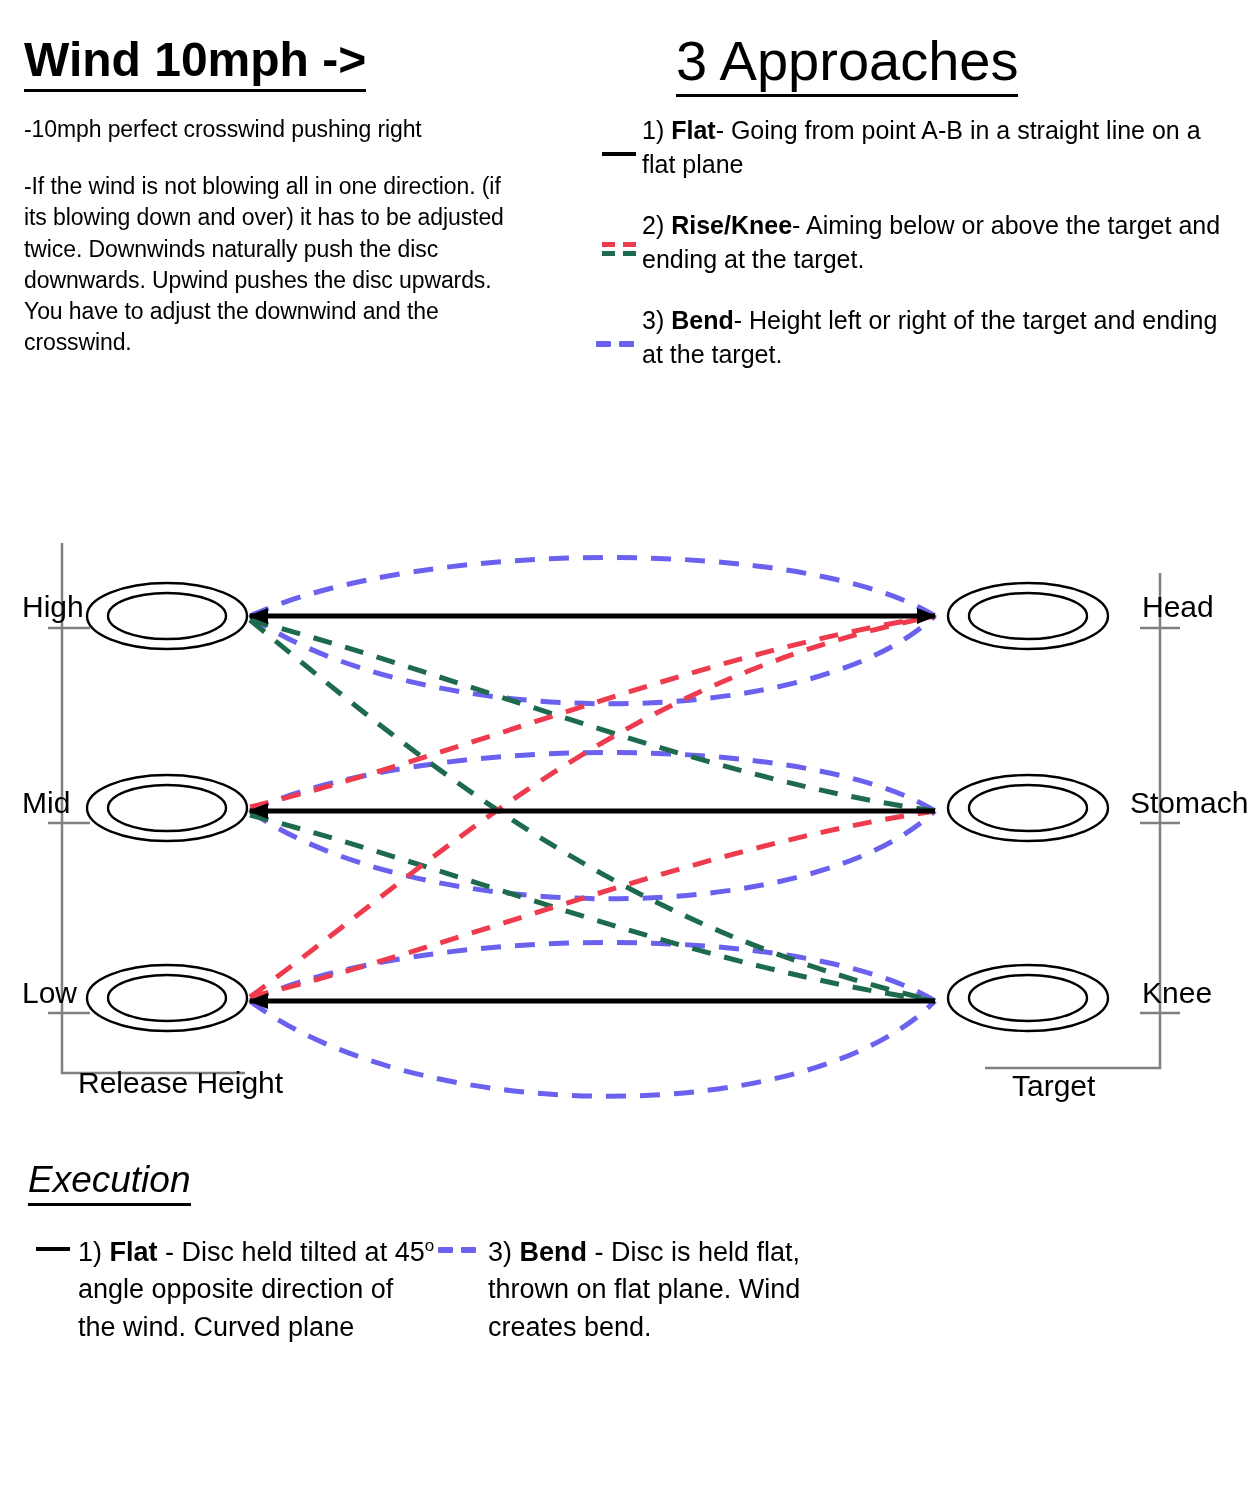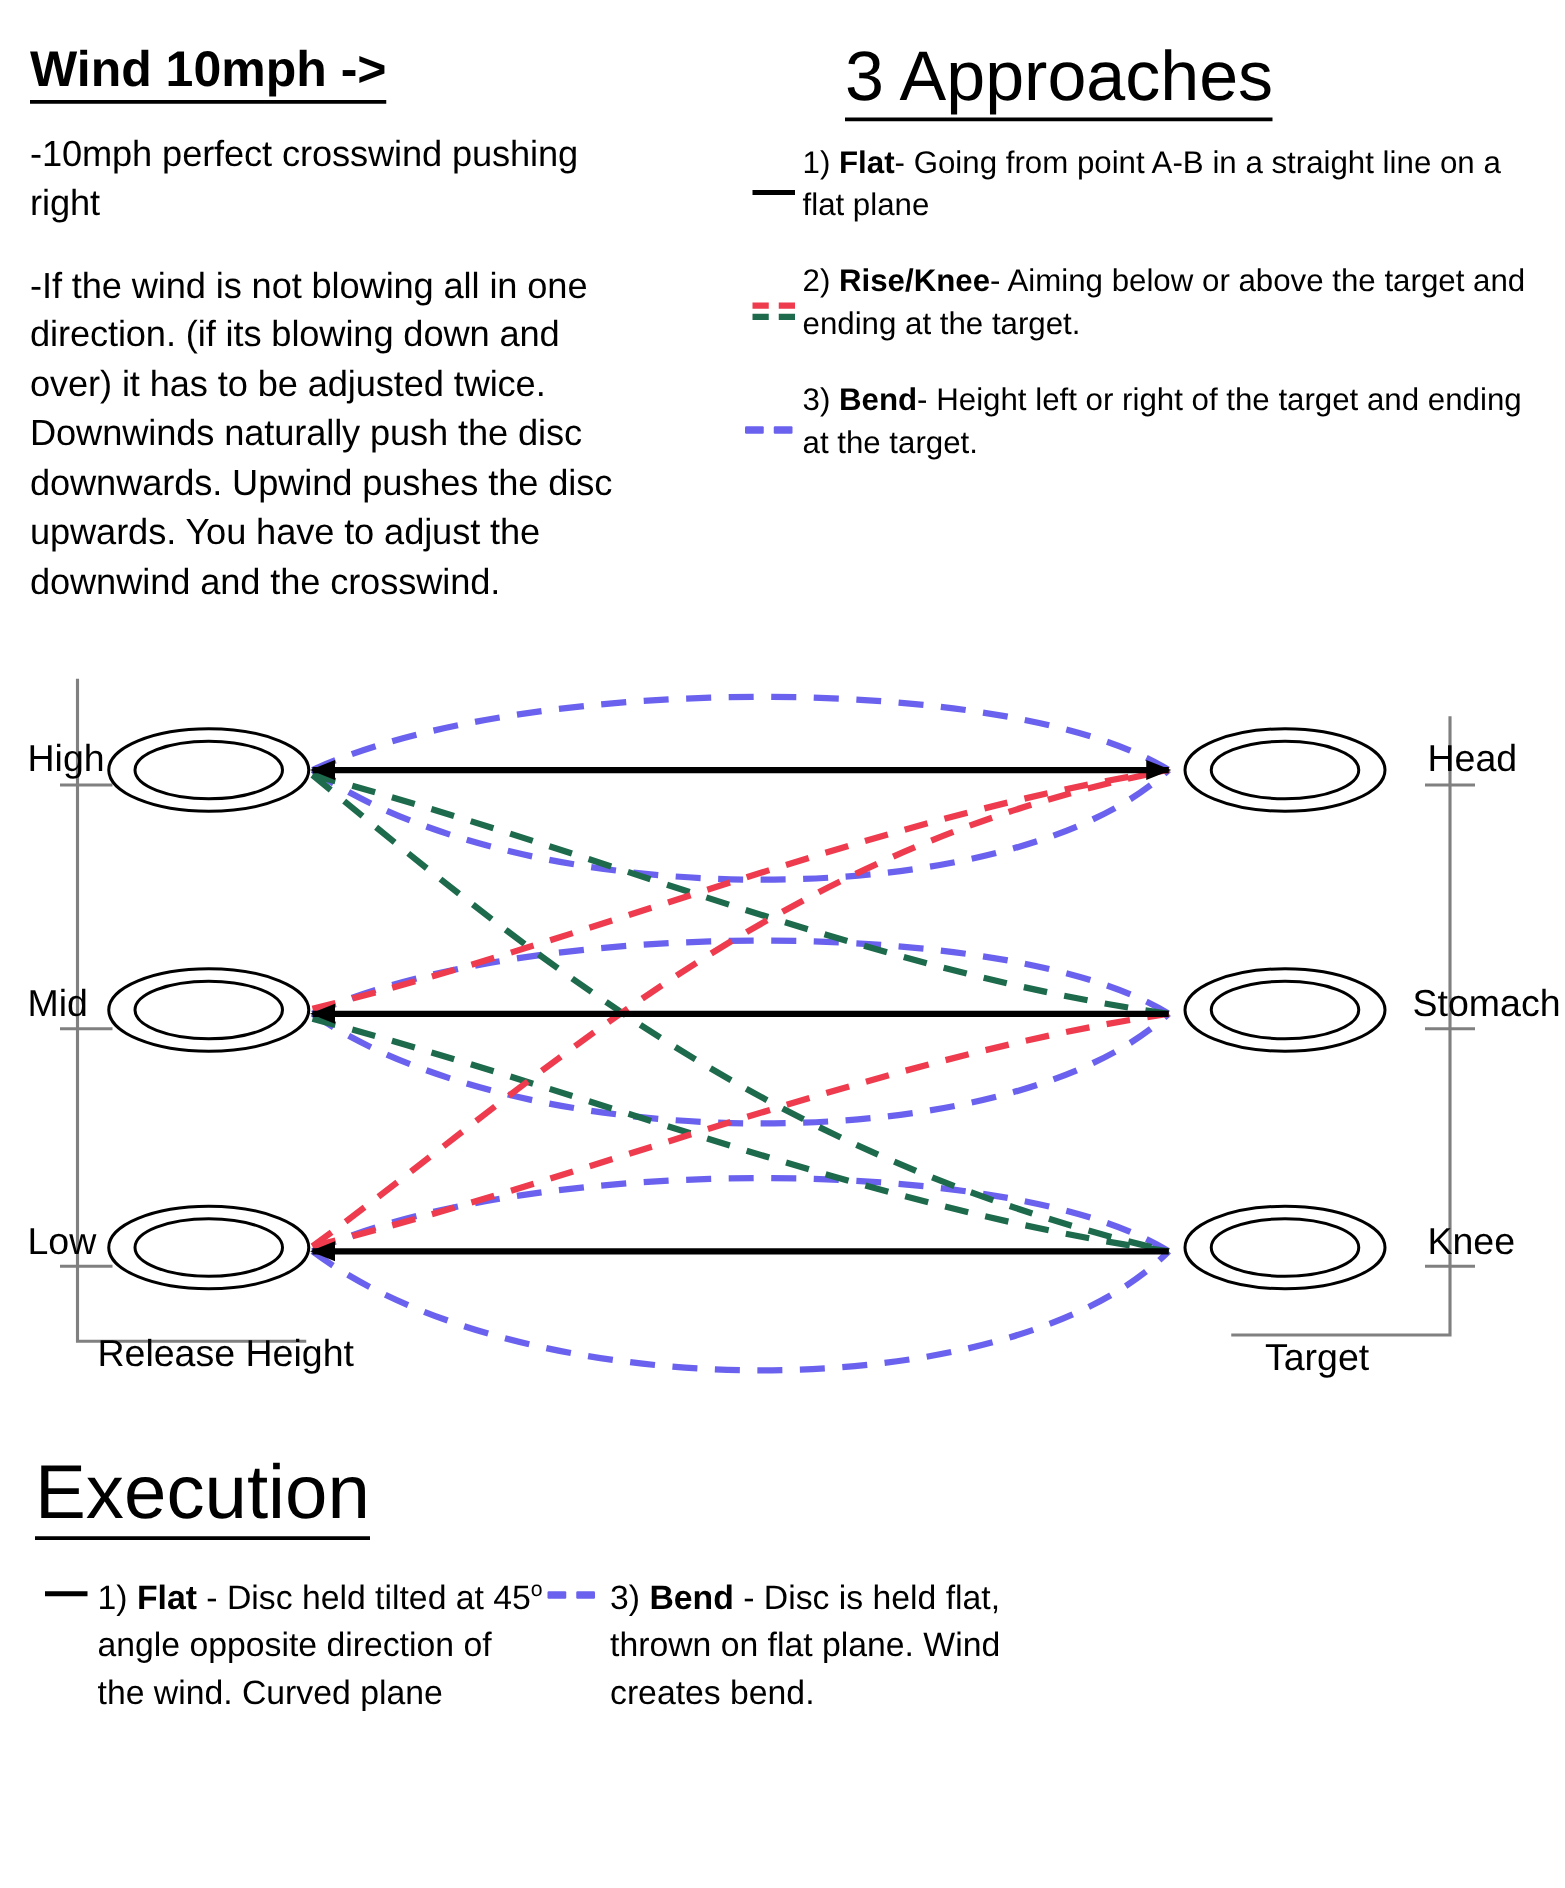--- a/index.html
+++ b/index.html
@@ -11,23 +11,23 @@
 
   
   h1.sec-title{
     margin:0;padding:0;font-weight:bold;font-size:40px;line-height:1.1;
     display:inline-block;border-bottom:3px solid #000;padding-bottom:2px;
   }
   h1.sec-title.reg{font-weight:normal;}
 
   
   #wind-block{position:absolute;left:24px;top:34px;width:480px;}
-  #wind-block .wind-title{font-size:40px;text-align:center;}
+  #wind-block .wind-title{font-size:48px;text-align:center;}
   #wind-block p{
-    margin:0;font-size:29px;line-height:1.36;letter-spacing:-0.1px;
+    margin:0;font-size:23px;line-height:1.36;letter-spacing:-0.1px;
   }
   #wind-para-1{margin-top:22px !important;}
   #wind-para-2{margin-top:26px !important;}
 
   
   #approaches-block{position:absolute;left:596px;top:30px;width:640px;}
   #approaches-block .appr-title{font-size:56px;margin-left:80px;}
   .appr-list{margin-top:16px;}
   .appr-item{display:flex;align-items:center;margin-bottom:26px;}
   .appr-swatch{width:46px;flex:0 0 46px;padding-top:13px;}
@@ -44,21 +44,21 @@
   .sw-dashblue{display:flex;gap:8px;align-items:center;}
   .sw-blue-seg{width:15px;height:6px;background:#6a62ef;border-radius:1px;}
 
   
   #diagram{position:absolute;left:0;top:528px;width:1252px;height:600px;}
   #diagram svg{display:block;}
   .axis-lbl{font-family:"Liberation Sans",sans-serif;font-size:30px;fill:#000;}
 
   
   #execution-block{position:absolute;left:28px;top:1160px;width:1200px;}
-  #execution-block .exec-title{font-size:61px;}
+  #execution-block .exec-title{font-size:37px;font-style:italic;}
   .exec-cols{display:flex;margin-top:28px;gap:0px;}
   .exec-col{display:flex;align-items:flex-start;}
   .exec-col.c1{width:410px;}
   .exec-col.c2{width:442px;}
   .exec-col.c3{width:400px;}
   .exec-swatch{width:50px;flex:0 0 50px;padding-top:13px;}
   .exec-text{font-size:27px;line-height:1.4;flex:1;}
   .exec-text b{font-weight:bold;}
   sup.deg{font-size:17px;vertical-align:super;}
 </style>

